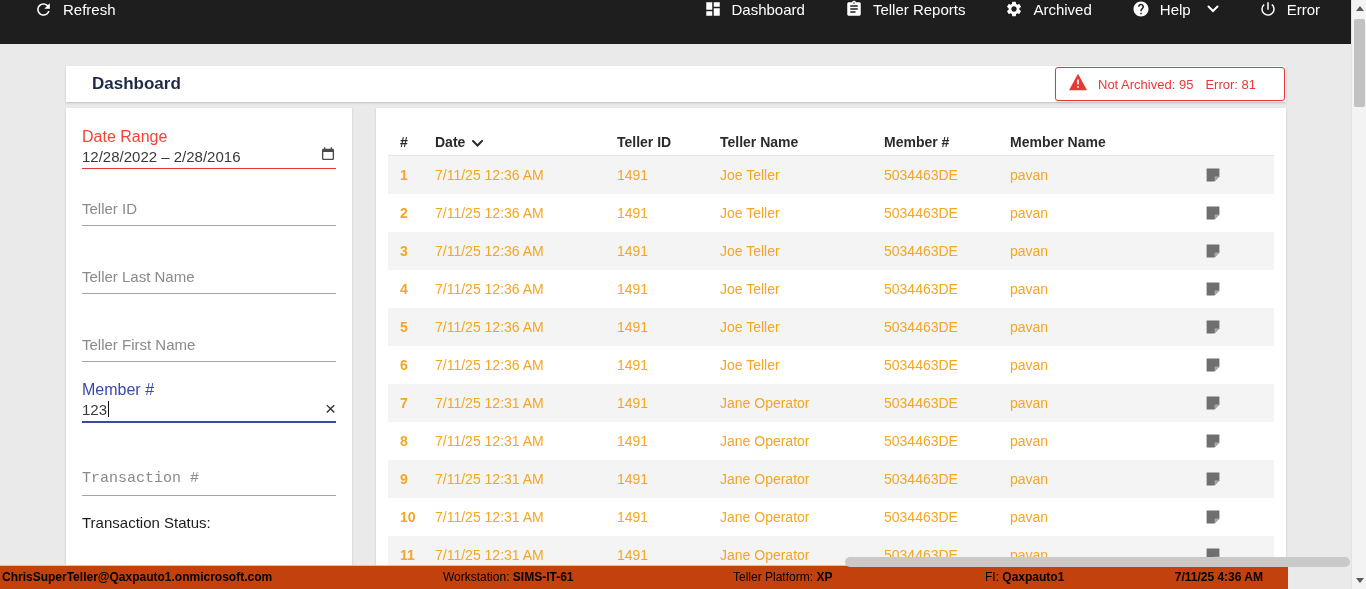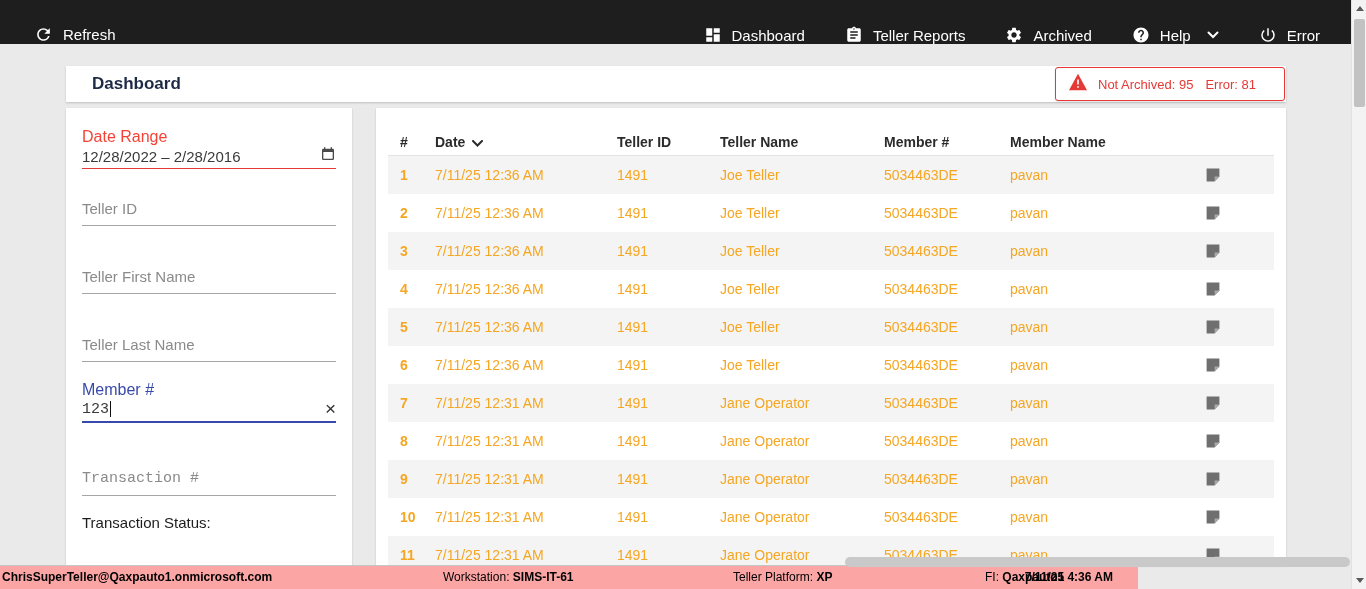--- a/index.html
+++ b/index.html
@@ -2,21 +2,21 @@
 <html><head>
 <meta charset="utf-8">
 <style>
   * { margin:0; padding:0; box-sizing:border-box; }
   html,body { width:1366px; height:589px; }
   body { font-family:"Liberation Sans", sans-serif; overflow:hidden; background:#eaeaea; color:#222; }
   .app { position:relative; width:1366px; height:589px; }
 
   
   .topbar { position:absolute; top:0; left:0; width:1366px; height:44px; background:#1e1e1e;
-            display:flex; align-items:flex-end; justify-content:space-between; padding:0 46px 0 34px;gap:44px; }
+            display:flex; align-items:flex-start; justify-content:space-between; padding:0 46px 0 34px;gap:44px; }
   .nav-item { display:flex; align-items:center; gap:10px; font-size:15px; color:#fff; cursor:pointer; white-space:nowrap; }
   .nav-right { display:flex; align-items:center; gap:40px; }
   .nav-item svg { display:block; }
   .nav-chevron { margin-left:6px; }
 
   
   .page { position:absolute; top:44px; left:0; width:1351px; height:521px; background:#eaeaea; }
 
   .header-card { position:absolute; left:66px; top:22px; width:1220px; height:36px; background:#fff;
                  box-shadow:0 1px 2px rgba(0,0,0,.18); display:flex; align-items:center; padding-left:26px; }
@@ -41,40 +41,40 @@
   .underline.blue { height:2px; background:#3949AB; margin-top:2px; }
   .error-text { font-size:12px; color:#E53935; margin-top:5px; }
   .line-input { display:block; width:100%; border:none; outline:none; background:transparent;
                 border-bottom:1px solid #a5a5a5; font-family:"Liberation Sans", sans-serif;
                 font-size:15px; color:#333; padding:9px 0 8px; }
   .line-input::placeholder { color:#8a8a8a; opacity:1; }
   .mt-id { margin-top:22px; }
   .mt-fn { margin-top:33px; }
   .mt-ln { margin-top:33px; }
   .member-field { margin-top:21px; }
-  .member-left { display:flex; align-items:center;font-family:Liberation Mono, monospace; }
+  .member-left { display:flex; align-items:center; }
   .caret { display:inline-block; width:1px; height:16px; background:#111; margin-left:1px; }
   .clear-x { font-size:19px; color:#333; line-height:18px; cursor:pointer; }
   .mt-tx { margin-top:38px;font-family:Liberation Mono, monospace; }
   .status-label { margin-top:18px; font-size:15px; color:#1d1d1d; }
 
   
   .table-card { position:absolute; left:376px; top:64px; width:910px; height:457px; background:#fff;
                 box-shadow:0 1px 2px rgba(0,0,0,.18); padding-top:20px; overflow:hidden; }
   .thead, .trow { display:grid; grid-template-columns:35px 182px 103px 164px 126px 195px 1fr;
                   align-items:center; margin:0 12px; padding-left:12px; }
   .thead { height:28px; border-bottom:1px solid #e3e3e3; font-size:14px; font-weight:bold; color:#2b2b2b; }
   .th-date { display:flex; align-items:center; gap:7px; cursor:pointer; }
   .trow { height:38px; font-size:14px; color:#F5A623; }
   .tbody > div:nth-of-type(odd) { background:#f4f4f4; }
   .row-num { font-weight:bold; }
   .row-icon { display:flex; align-items:center; }
 
   
-  .statusbar { position:absolute; left:0; top:565px; width:1138px; height:24px; background:#fca5a5;
+  .statusbar { position:absolute; left:0; top:565px; width:1288px; height:24px; background:#c2410c;
                border-top:1px solid #c6c6c6; font-size:12px; color:#000; }
   .sb-item { position:absolute; top:0; line-height:23px; white-space:nowrap; }
   .sb-bold { font-weight:bold; }
 
   
   .v-scrollbar { position:absolute; right:0; top:0; width:15px; height:589px; background:#f3f3f3;
                  border-left:1px solid #e2e2e2; z-index:20; }
   .sb-arrow { position:absolute; left:0; width:15px; height:17px; display:flex; align-items:center; justify-content:center; }
   .sb-arrow.up { top:0; }
   .sb-arrow.down { bottom:0; }
@@ -174,22 +174,22 @@
           <span>
             <svg width="16" height="16" viewBox="0 0 24 24" fill="#4a4a4a">
                 <path d="M19 4h-1V2h-2v2H8V2H6v2H5a2 2 0 0 0-2 2v13a2 2 0 0 0 2 2h14a2 2 0 0 0 2-2V6a2 2 0 0 0-2-2zm0 15H5V9h14z"></path>
               </svg>
           </span>
         </div>
         <div class="underline red"></div>
       </div>
 
       <input class="line-input mt-id" type="text" placeholder="Teller ID" style="">
+      <input class="line-input mt-ln" type="text" placeholder="Teller Last Name" style="">
       <input class="line-input mt-fn" type="text" placeholder="Teller First Name" style="">
-      <input class="line-input mt-ln" type="text" placeholder="Teller Last Name" style="">
 
       <div class="member-field">
         <label class="f-label blue">Member #</label>
         <div class="field-row">
           <span class="member-left">
             <span class="field-value">123</span>
               <span class="caret"></span>
           </span>
           <span class="clear-x">×</span>
         </div>

